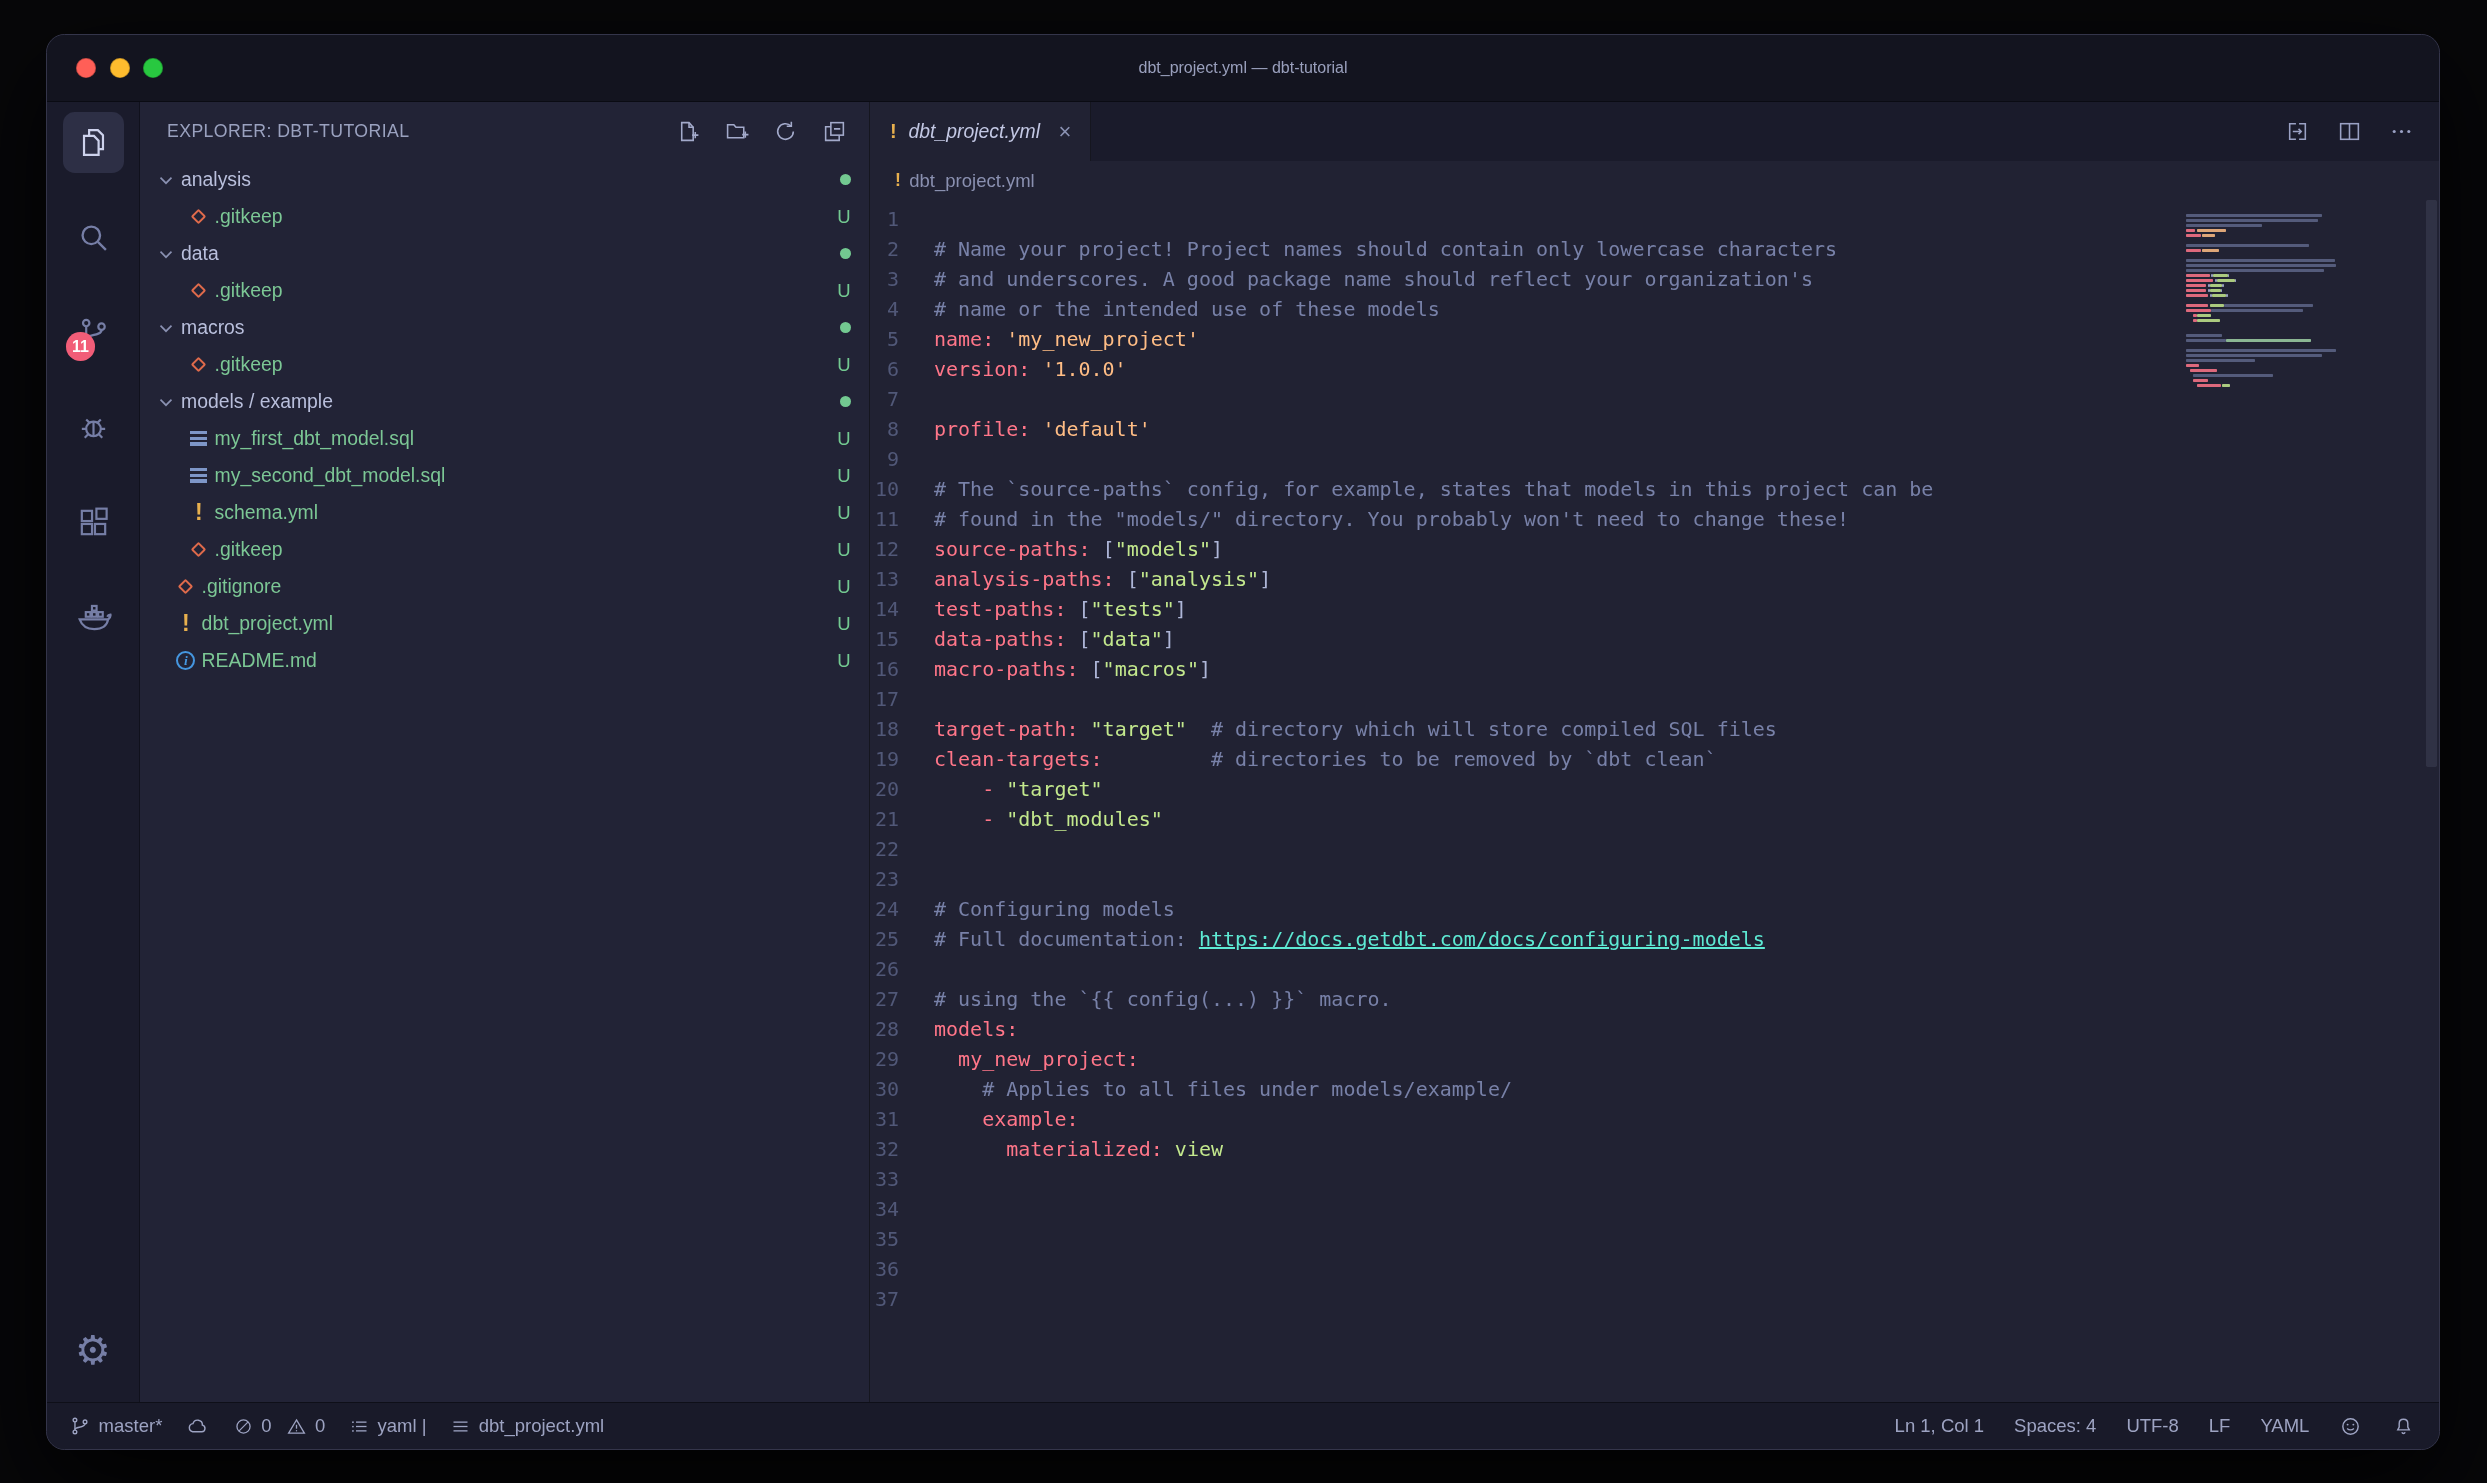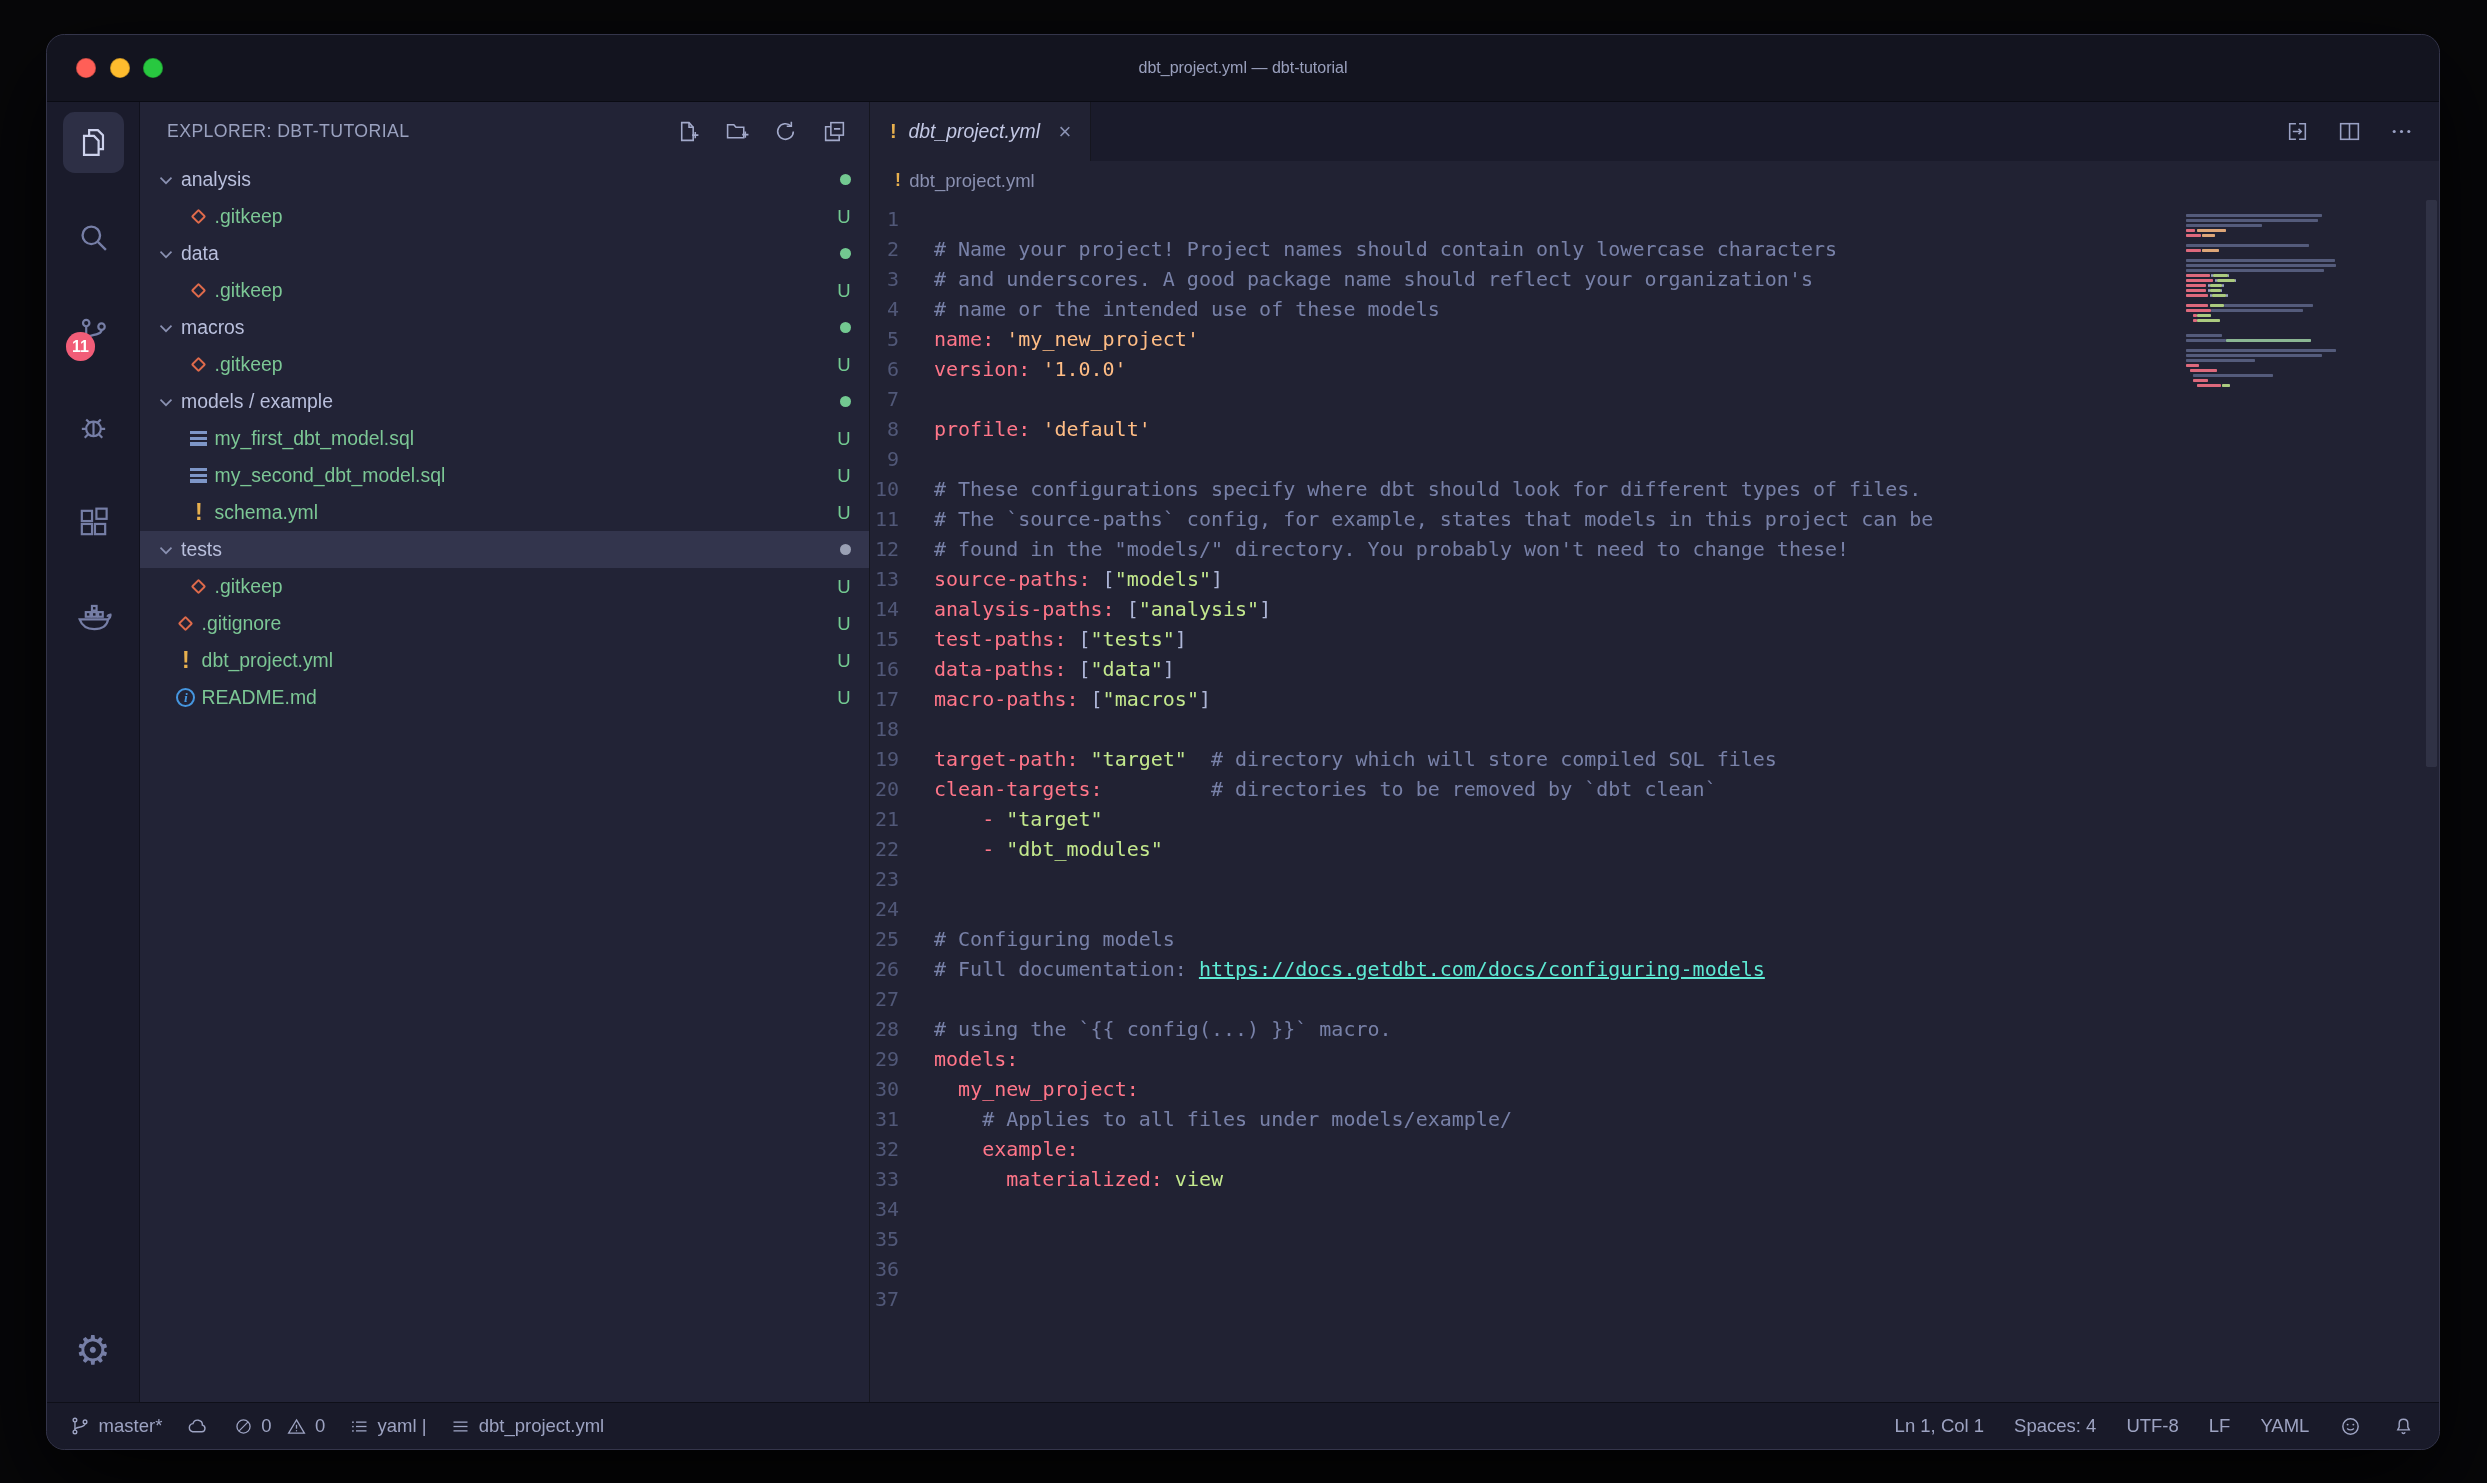--- a/index.html
+++ b/index.html
@@ -269,27 +269,20 @@
             <span class="ficon">
               <span class="sqlbars"></span>
             </span>
             <span class="tree-label">my_second_dbt_model.sql</span>
             <span class="u-badge">U</span>
           </div>
           <div class="tree-row untracked" style="padding-left: 47px;">
             <span class="ficon yaml-bang">!</span>
             <span class="tree-label">schema.yml</span>
             <span class="u-badge">U</span>
-          </div>
-          <div class="tree-row selected" style="padding-left: 15px;">
-            <svg class="chev" width="22" height="22" viewBox="0 0 24 24" fill="none" stroke="currentColor" stroke-width="1.8">
-              <polyline points="6,9.5 12,15.5 18,9.5"></polyline>
-            </svg>
-            <span class="tree-label">tests</span>
-            <span class="dot gray"></span>
           </div>
           <div class="tree-row untracked" style="padding-left: 47px;">
             <span class="ficon">
               <span class="diamond"></span>
             </span>
             <span class="tree-label">.gitkeep</span>
             <span class="u-badge">U</span>
           </div>
           <div class="tree-row untracked" style="padding-left: 34px;">
             <span class="ficon">
@@ -393,21 +386,20 @@
         <div class="code">
             <div class="code-line"></div>
             <div class="code-line"><span class="tk-cm"># Name your project! Project names should contain only lowercase characters</span></div>
             <div class="code-line"><span class="tk-cm"># and underscores. A good package name should reflect your organization's</span></div>
             <div class="code-line"><span class="tk-cm"># name or the intended use of these models</span></div>
             <div class="code-line"><span class="tk-key">name:</span><span class="tk-pl"> </span><span class="tk-ostr">'my_new_project'</span></div>
             <div class="code-line"><span class="tk-key">version:</span><span class="tk-pl"> </span><span class="tk-ostr">'1.0.0'</span></div>
             <div class="code-line"></div>
             <div class="code-line"><span class="tk-key">profile:</span><span class="tk-pl"> </span><span class="tk-ostr">'default'</span></div>
             <div class="code-line"></div>
-            <div class="code-line"><span class="tk-cm"># These configurations specify where dbt should look for different types of files.</span></div>
             <div class="code-line"><span class="tk-cm"># The `source-paths` config, for example, states that models in this project can be</span></div>
             <div class="code-line"><span class="tk-cm"># found in the "models/" directory. You probably won't need to change these!</span></div>
             <div class="code-line"><span class="tk-key">source-paths:</span><span class="tk-pl"> </span><span class="tk-pn">[</span><span class="tk-str">"models"</span><span class="tk-pn">]</span></div>
             <div class="code-line"><span class="tk-key">analysis-paths:</span><span class="tk-pl"> </span><span class="tk-pn">[</span><span class="tk-str">"analysis"</span><span class="tk-pn">]</span></div>
             <div class="code-line"><span class="tk-key">test-paths:</span><span class="tk-pl"> </span><span class="tk-pn">[</span><span class="tk-str">"tests"</span><span class="tk-pn">]</span></div>
             <div class="code-line"><span class="tk-key">data-paths:</span><span class="tk-pl"> </span><span class="tk-pn">[</span><span class="tk-str">"data"</span><span class="tk-pn">]</span></div>
             <div class="code-line"><span class="tk-key">macro-paths:</span><span class="tk-pl"> </span><span class="tk-pn">[</span><span class="tk-str">"macros"</span><span class="tk-pn">]</span></div>
             <div class="code-line"></div>
             <div class="code-line"><span class="tk-key">target-path:</span><span class="tk-pl"> </span><span class="tk-str">"target"</span><span class="tk-cm">  # directory which will store compiled SQL files</span></div>
             <div class="code-line"><span class="tk-key">clean-targets:</span><span class="tk-cm">         # directories to be removed by `dbt clean`</span></div>

